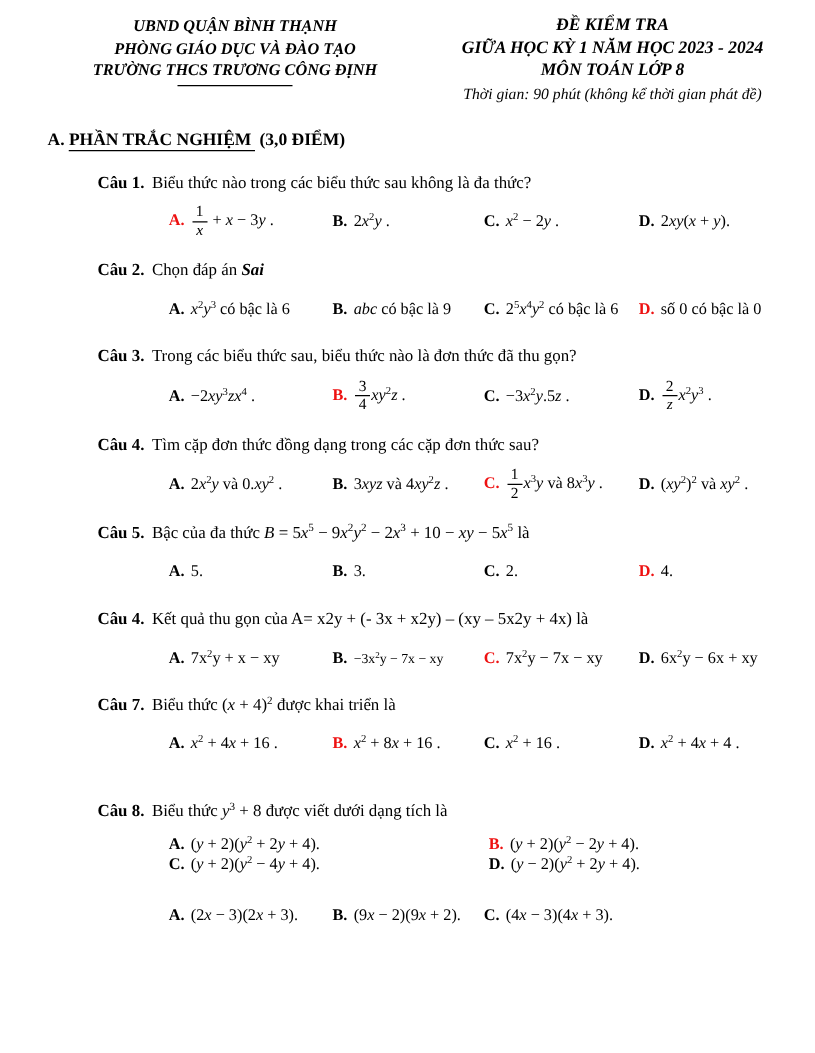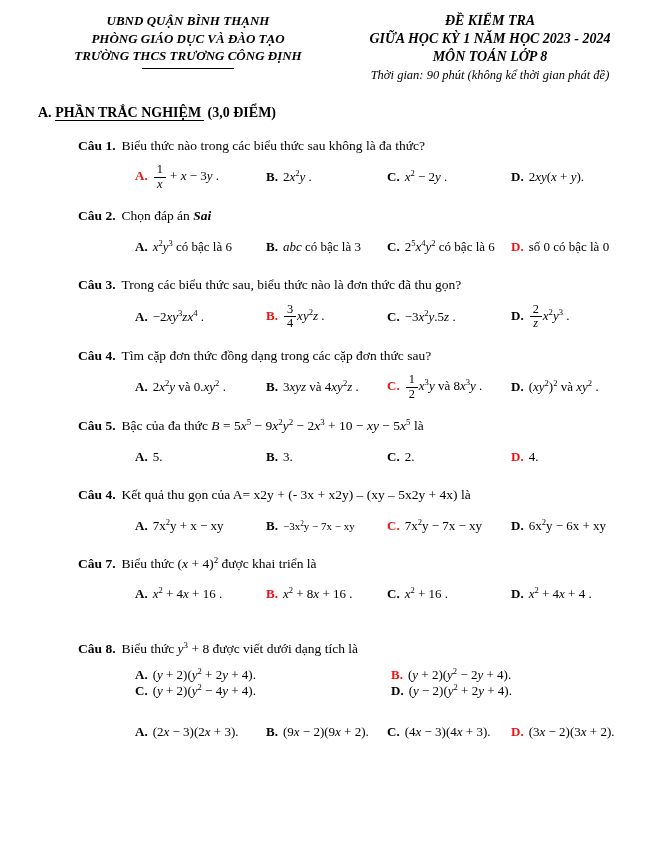--- a/index.html
+++ b/index.html
@@ -80,21 +80,21 @@
               </span> + <i>x</i> − 3<i>y</i> .</span></span>
           <span class="option"><span class="opt-key">B.</span><span class="math">2<i>x</i><sup>2</sup><i>y</i> .</span></span>
           <span class="option"><span class="opt-key">C.</span><span class="math"><i>x</i><sup>2</sup> − 2<i>y</i> .</span></span>
           <span class="option"><span class="opt-key">D.</span><span class="math">2<i>x</i><i>y</i>(<i>x</i> + <i>y</i>).</span></span>
         </div>
       </section>
       <section class="question q2">
         <div class="q-stmt"><span class="q-label">Câu 2.</span><span class="pt">Chọn đáp án </span><b><i>Sai</i></b></div>
         <div class="q-options">
           <span class="option"><span class="opt-key">A.</span><span class="math"><i>x</i><sup>2</sup><i>y</i><sup>3</sup></span><span class="pt"> có bậc là 6</span></span>
-          <span class="option"><span class="opt-key">B.</span><span class="math"><i>a</i><i>b</i><i>c</i></span><span class="pt"> có bậc là 3</span></span>
+          <span class="option"><span class="opt-key">B.</span><span class="math"><i>a</i><i>b</i><i>c</i></span><span class="pt"> có bậc là 9</span></span>
           <span class="option"><span class="opt-key">C.</span><span class="math">2<sup>5</sup><i>x</i><sup>4</sup><i>y</i><sup>2</sup></span><span class="pt"> có bậc là 6</span></span>
           <span class="option"><span class="opt-key red">D.</span><span class="pt">số 0 có bậc là 0</span></span>
         </div>
       </section>
       <section class="question q3">
         <div class="q-stmt"><span class="q-label">Câu 3.</span><span class="pt">Trong các biểu thức sau, biểu thức nào là đơn thức đã thu gọn?</span></div>
         <div class="q-options">
           <span class="option"><span class="opt-key">A.</span><span class="math">−2<i>x</i><i>y</i><sup>3</sup><i>z</i><i>x</i><sup>4</sup> .</span></span>
           <span class="option"><span class="opt-key red">B.</span><span class="math"><span class="frac">
                 <span class="fnum">3</span>
@@ -153,18 +153,17 @@
           <span class="option"><span class="opt-key red">B.</span><span class="math">(<i>y</i> + 2)(<i>y</i><sup>2</sup> − 2<i>y</i> + 4).</span></span>
           <span class="option"><span class="opt-key">C.</span><span class="math">(<i>y</i> + 2)(<i>y</i><sup>2</sup> − 4<i>y</i> + 4).</span></span>
           <span class="option"><span class="opt-key">D.</span><span class="math">(<i>y</i> − 2)(<i>y</i><sup>2</sup> + 2<i>y</i> + 4).</span></span>
         </div>
       </section>
       <section class="question q9">
         <div class="q-options">
           <span class="option"><span class="opt-key">A.</span><span class="math">(2<i>x</i> − 3)(2<i>x</i> + 3).</span></span>
           <span class="option"><span class="opt-key">B.</span><span class="math">(9<i>x</i> − 2)(9<i>x</i> + 2).</span></span>
           <span class="option"><span class="opt-key">C.</span><span class="math">(4<i>x</i> − 3)(4<i>x</i> + 3).</span></span>
-          <span class="option"><span class="opt-key red">D.</span><span class="math">(3<i>x</i> − 2)(3<i>x</i> + 2).</span></span>
         </div>
       </section>
     </main>
 
 </div>
 
 </body></html>

